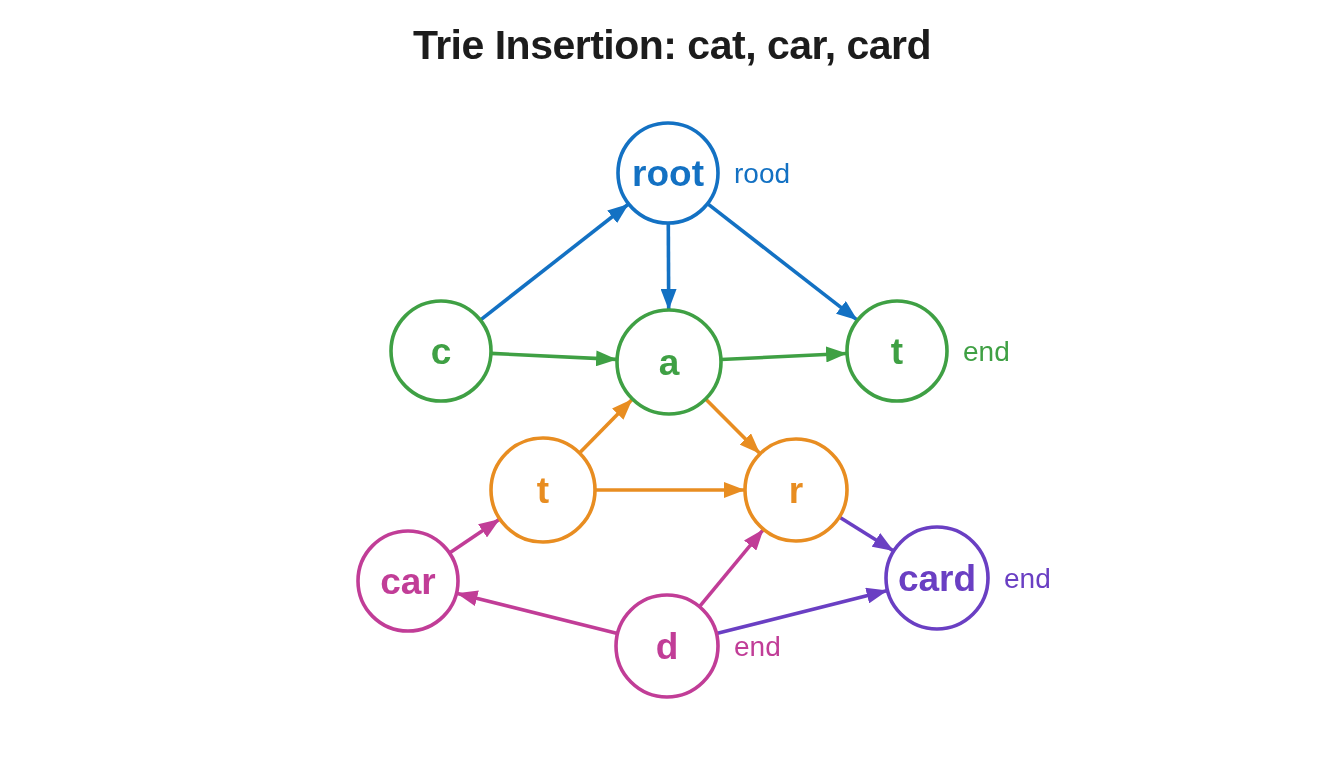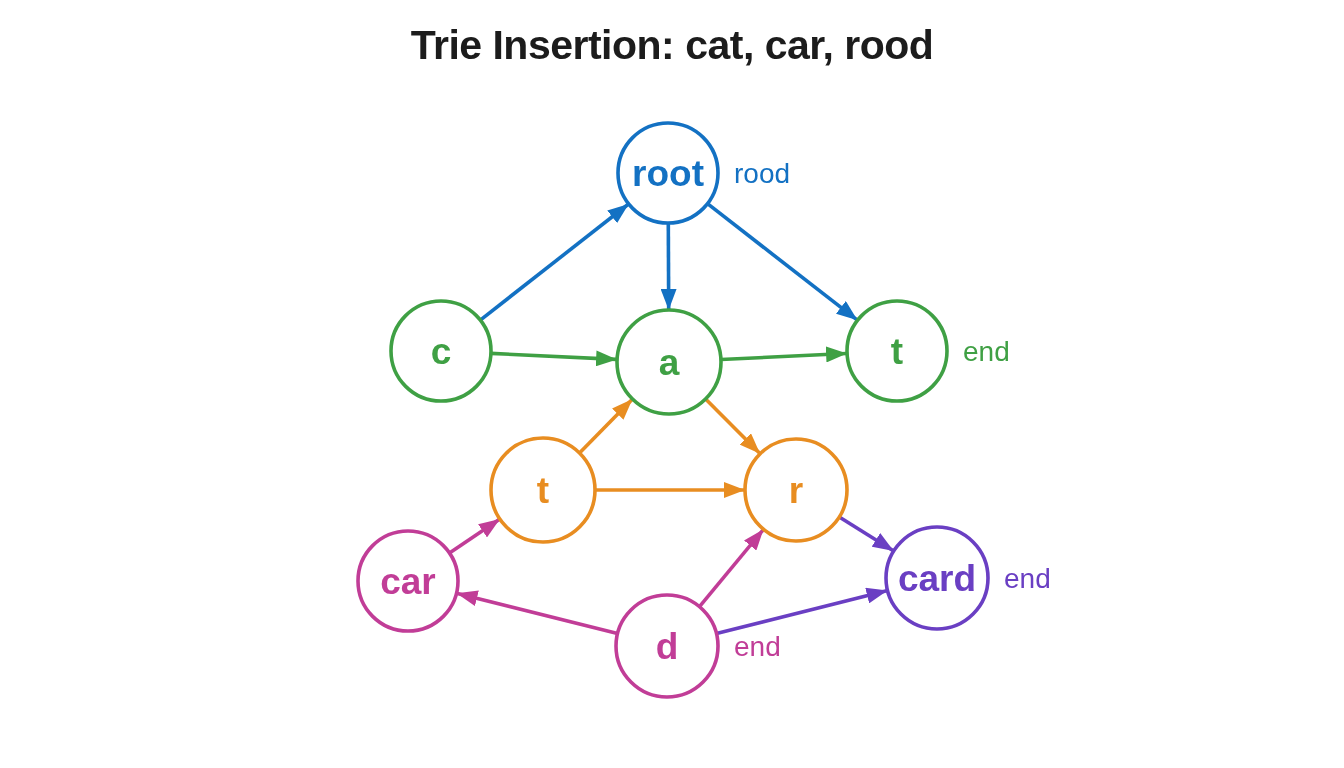--- a/index.html
+++ b/index.html
@@ -39,21 +39,21 @@
     font-family: "Liberation Sans", sans-serif;
     font-size: 28px;
     font-weight: 400;
     text-anchor: start;
   }
 </style>
 </head>
 <body>
 
 <div class="page">
-  <h1 class="title">Trie Insertion: cat, car, rood</h1>
+  <h1 class="title">Trie Insertion: cat, car, card</h1>
   <svg id="diagram" width="1344" height="768" viewBox="0 0 1344 768" xmlns="http://www.w3.org/2000/svg">
       <defs>
         <marker id="arrow-blue" markerWidth="21" markerHeight="16" refX="20" refY="8" orient="auto" markerUnits="userSpaceOnUse">
           <path d="M0,0 L21,8 L0,16 Z" fill="#1371c3"></path>
         </marker>
         <marker id="arrow-green" markerWidth="21" markerHeight="16" refX="20" refY="8" orient="auto" markerUnits="userSpaceOnUse">
           <path d="M0,0 L21,8 L0,16 Z" fill="#3fa044"></path>
         </marker>
         <marker id="arrow-orange" markerWidth="21" markerHeight="16" refX="20" refY="8" orient="auto" markerUnits="userSpaceOnUse">
           <path d="M0,0 L21,8 L0,16 Z" fill="#e88d21"></path>

